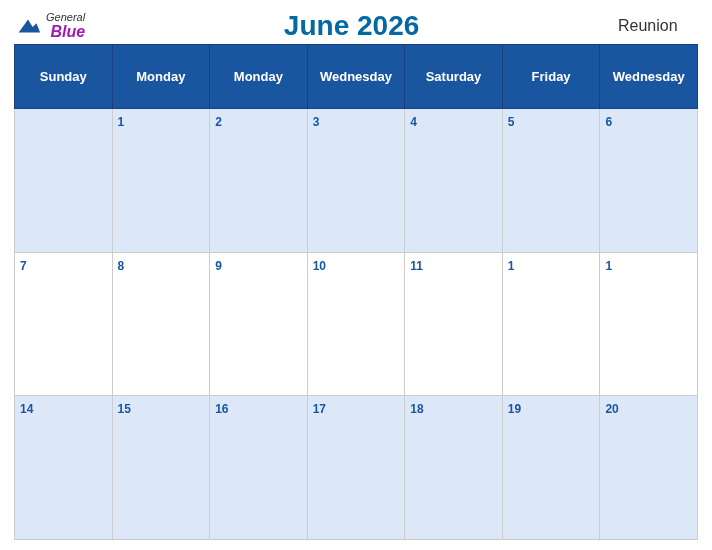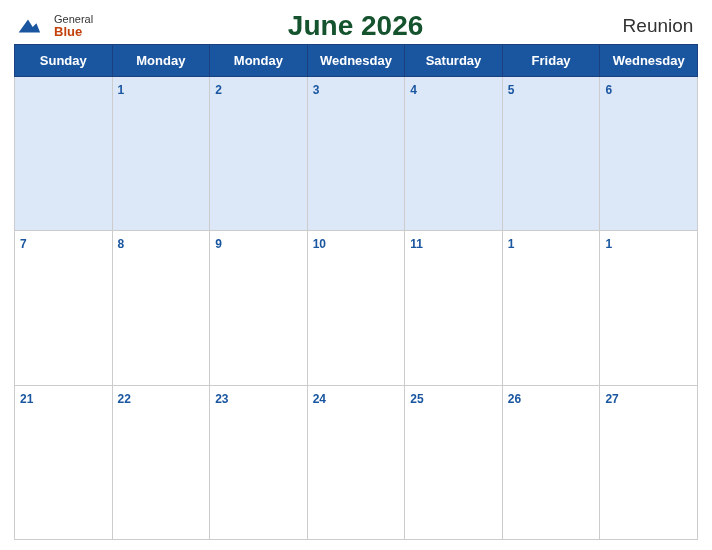--- a/index.html
+++ b/index.html
@@ -16,73 +16,75 @@
     .header-top {
       display: flex;
       align-items: center;
       justify-content: space-between;
       margin-bottom: 2px;
     }
 
     .logo {
       display: flex;
       align-items: center;
-      gap: 12px;
+      gap: 4px;
+      font-style: italic;
     }
 
     .logo-text {
       display: flex;
       flex-direction: column;
       line-height: 1.1;
     }
 
     .logo-general {
       font-size: 11px;
       color: #333;
       font-weight: normal;
     }
 
     .logo-blue {
-      font-size: 13px;
-      color: #c2410c;
+      font-size: 16px;
+      color: #a21caf;
       font-weight: bold;
+      text-align: right;
     }
 
     .logo-icon {
       width: 28px;
       height: 28px;
     }
 
     .calendar-title {
       font-size: 28px;
       font-weight: bold;
-      color: #14532d;
+      color: #0369a1;
       text-align: center;
       flex: 1;
     }
 
     .region-label {
-      font-size: 19px;
+      font-size: 16px;
       color: #333;
       min-width: 80px;
-      text-align: center;
+      text-align: left;
     }
 
     .calendar-table {
       width: 100%;
       border-collapse: collapse;
       flex: 1;
     }
 
     .calendar-table thead tr th {
       background-color: #1a56a0;
       color: #fff;
       font-size: 13px;
       font-weight: bold;
-      padding: 8px 4px;
+      padding: 24px 4px;
       text-align: center;
       border: 1px solid #1a4080;
     }
 
     .calendar-table tbody tr td {
       border: 1px solid #ccc;
       vertical-align: top;
       padding: 3px 5px;
       height: 72px;
       width: calc(100% / 7);
@@ -154,23 +156,23 @@
       </tr>
       <tr class="normal-row">
         <td><span class="day-number">7</span></td>
         <td><span class="day-number">8</span></td>
         <td><span class="day-number">9</span></td>
         <td><span class="day-number">10</span></td>
         <td><span class="day-number">11</span></td>
         <td><span class="day-number">1</span></td>
         <td><span class="day-number">1</span></td>
       </tr>
-      <tr class="normal-row">
-        <td><span class="day-number">21</span></td>
-        <td><span class="day-number">22</span></td>
-        <td><span class="day-number">23</span></td>
-        <td><span class="day-number">24</span></td>
-        <td><span class="day-number">25</span></td>
-        <td><span class="day-number">26</span></td>
-        <td><span class="day-number">27</span></td>
+      <tr class="week-row-bg">
+        <td><span class="day-number">14</span></td>
+        <td><span class="day-number">15</span></td>
+        <td><span class="day-number">16</span></td>
+        <td><span class="day-number">17</span></td>
+        <td><span class="day-number">18</span></td>
+        <td><span class="day-number">19</span></td>
+        <td><span class="day-number">20</span></td>
       </tr>
     </tbody>
 </table>
 
 </body></html>

